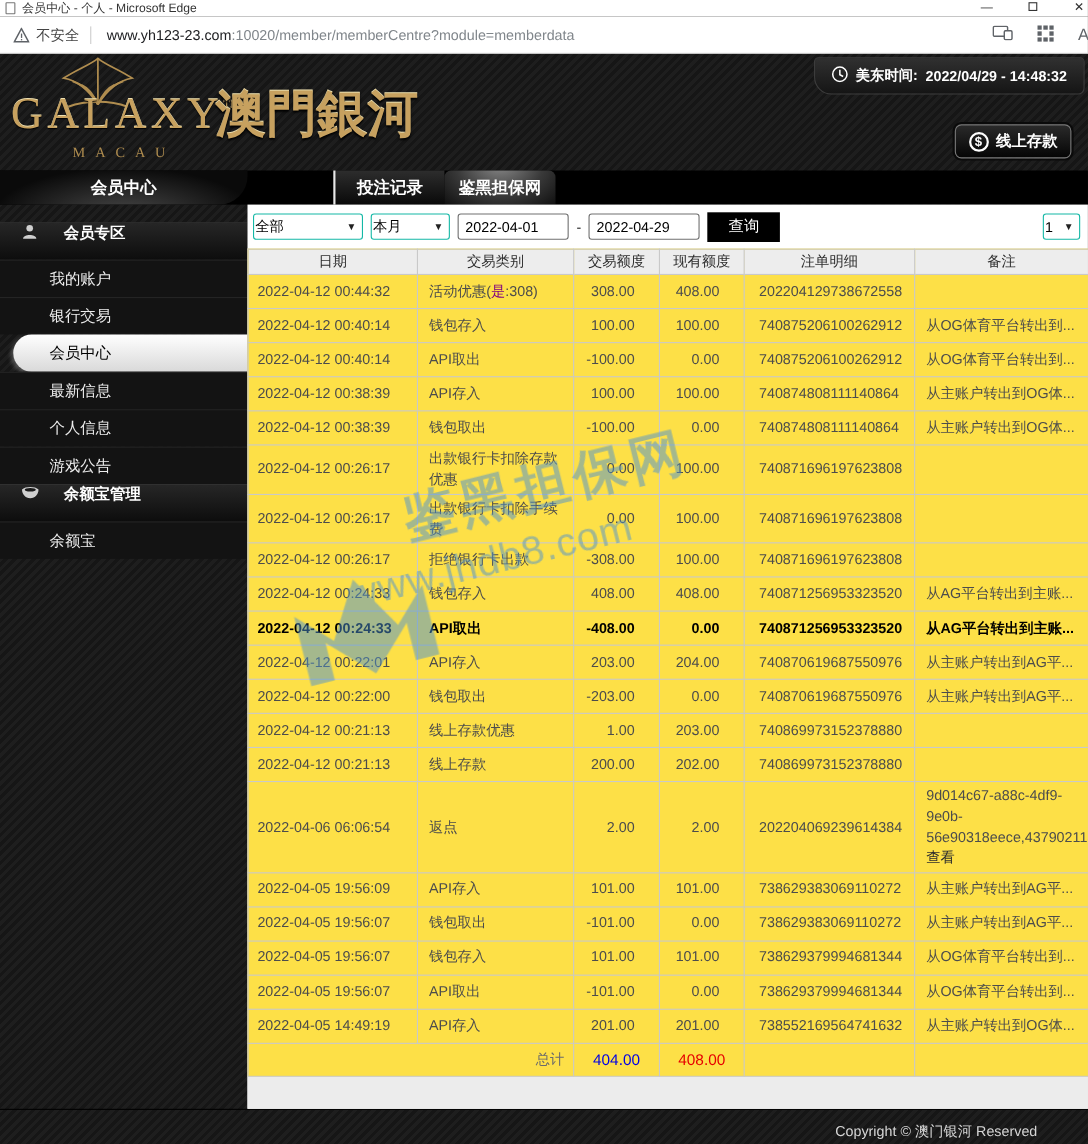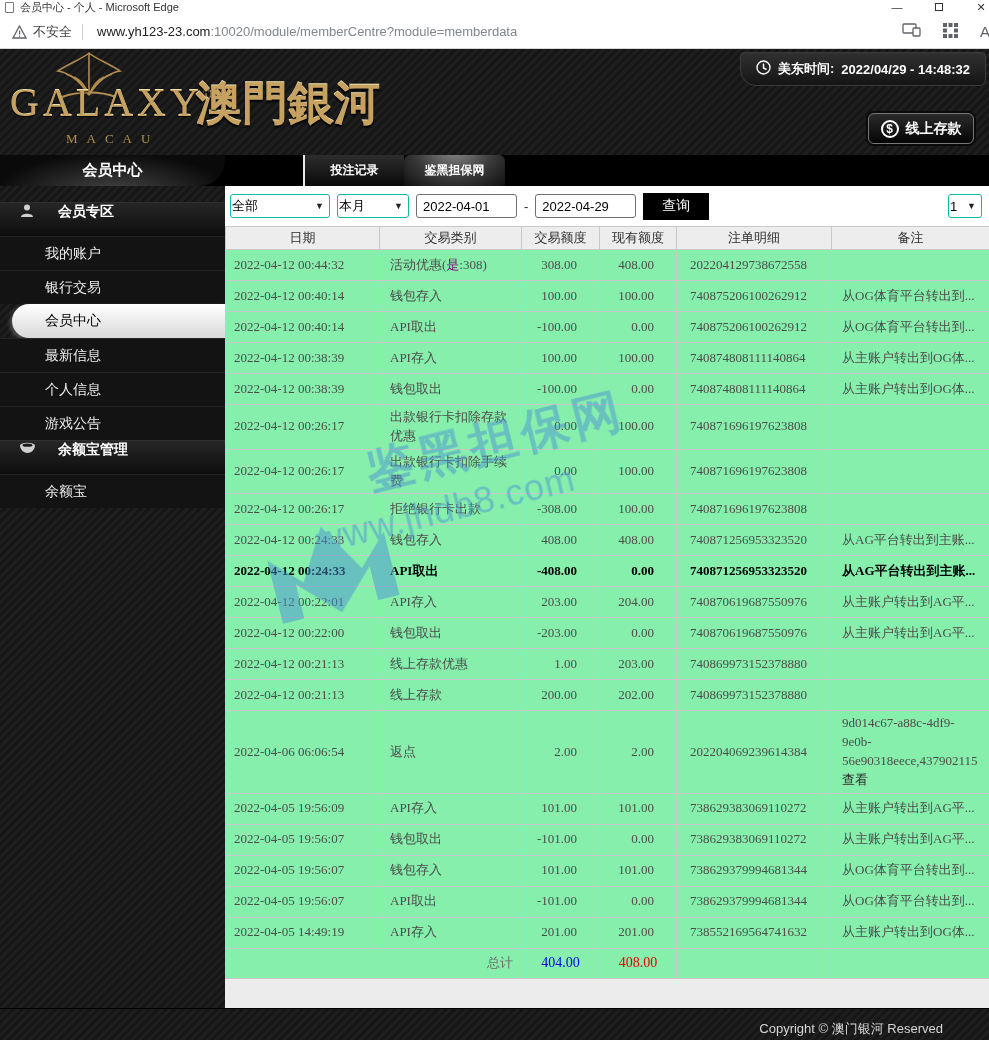--- a/index.html
+++ b/index.html
@@ -35,21 +35,21 @@
   .logo-sub { position:absolute; left:58px; top:82px; font-family:"Liberation Serif",serif; font-size:13px; letter-spacing:9px; color:#b08d4f; }
   .logo-cn { position:absolute; left:188px; top:24px; font-family:"Liberation Serif",serif; font-weight:bold; font-size:46px; color:#c7a15f; text-shadow:0 2px 2px #000, 0 -1px 0 #f0e2b0; white-space:nowrap; }
   .time-panel { position:absolute; top:3px; right:3px; width:246px; height:34px; background:linear-gradient(180deg,#303030,#151515); border:1px solid #3c3c3c; border-radius:4px 4px 6px 16px; display:flex; align-items:center; justify-content:center; gap:7px; color:#fff; font-size:13px; font-weight:bold; }
   .deposit-btn { position:absolute; right:15px; bottom:11px; width:106px; height:31px; background:linear-gradient(180deg,#2a2a2a,#050505); border:1px solid #777; box-shadow:0 0 0 2px #0a0a0a; border-radius:6px; color:#fff; font-size:14px; font-weight:bold; display:flex; align-items:center; justify-content:center; gap:7px; cursor:pointer; }
   .dollar { width:18px; height:18px; border:2px solid #fff; border-radius:50%; font-size:12px; font-weight:bold; line-height:15px; text-align:center; color:#fff; }
 
   
   .navbar { height:31px; flex:0 0 auto; background:#000; display:flex; position:relative; }
   .nav-left { width:225px; background:radial-gradient(ellipse at 50% 135%, #4a4a4a 0%, #0a0a0a 75%); color:#fff; font-size:15px; font-weight:bold; display:flex; align-items:center; justify-content:center; border-radius:0 0 26px 0; }
   .tabs { display:flex; margin-left:78px; }
-  .tab { width:101px; display:flex; align-items:center; justify-content:center; color:#fff; font-size:12px; font-weight:bold; background:linear-gradient(180deg,#2d2d2d,#090909); border-left:2px solid #e8e8e8; cursor:pointer; }
+  .tab { width:101px; display:flex; align-items:center; justify-content:center; color:#fff; font-size:15px; font-weight:bold; background:linear-gradient(180deg,#2d2d2d,#090909); border-left:2px solid #e8e8e8; cursor:pointer; }
   .tab.active { background:radial-gradient(ellipse at 50% -20%, #8a8a8a 0%, #3a3a3a 55%, #101010 100%); border-left:none; border-radius:6px 6px 0 0; }
 
   
   .content-row { flex:1; display:flex; min-height:0; }
   .sidebar { width:225px; flex:0 0 auto; padding-top:16px; }
   .side-sec-h { height:34px; display:flex; gap:20px; padding-left:16px; color:#fff; font-size:14px; font-weight:bold; background:linear-gradient(180deg,#262626,#0d0d0d); border-top:1px solid #303030; }
   .s-ico { width:22px; display:flex; justify-content:center; }
   .side-item { height:34px; display:flex; align-items:center; padding-left:45px; color:#ededed; font-size:14px; background:#131313; border-top:1px solid #242424; cursor:pointer; }
   .side-item.active { margin-left:12px; padding-left:33px; background:linear-gradient(180deg,#ffffff,#d9d9d9); border-radius:17px 0 0 17px; color:#000; border-top:none; box-shadow:-2px 2px 4px rgba(255,255,255,.25); }
 
@@ -59,21 +59,21 @@
   .sel { height:24px; border:1px solid #14b8a6; border-radius:3px; background:#fff; display:flex; align-items:center; justify-content:space-between; padding:0 5px 0 1px; font-size:13px; color:#000; cursor:pointer; }
   .sel .arrow { font-size:9px; color:#222; margin-left:6px; }
   .sel-category { width:100px; }
   .sel-period { width:72px; }
   .sel-page { width:34px; margin-left:auto; margin-right:2px; }
   .date-input { width:101px; height:24px; border:1px solid #707070; border-radius:3px; font-size:13px; padding:0 6px; color:#000; font-family:"Liberation Sans",sans-serif; }
   .dash { color:#222; font-size:13px; }
   .query-btn { width:66px; height:27px; background:#000; color:#fff; border:none; font-size:14px; font-family:"Liberation Sans",sans-serif; cursor:pointer; }
 
   
-  .txn-table { width:100%; border-collapse:collapse; table-layout:fixed; font-size:13px; color:#4c4c4c; background:#86efac;font-family:Liberation Serif, serif; }
+  .txn-table { width:100%; border-collapse:collapse; table-layout:fixed; font-size:13px; color:#4c4c4c; background:#fde047; }
   .txn-table th { background:#ededed; border:1px solid #c9c9c9; height:23px; font-weight:normal; color:#2e2e2e; }
   .txn-table td { border:1px solid #c9c9c9; padding:3px 8px; line-height:1.45; }
   .txn-table tbody td { height:31px; }
   td.c-date { padding-left:8px; }
   td.c-type { padding-left:10px; }
   td.c-amount, td.c-balance { text-align:right; padding-right:22px; }
   td.c-order { padding-left:13px; }
   td.c-remark { padding-left:10px; }
   tr.bold td { color:#000; font-weight:bold; }
   .type-link { color:var(--purple,#800080); cursor:pointer; }
@@ -112,21 +112,21 @@
   <div class="addressbar">
     <span class="warn-ico">
       <svg width="15" height="14" viewBox="0 0 15 14">
           <path d="M7.5 1 L14 13 L1 13 Z" fill="none" stroke="#5f6368" stroke-width="1.3"></path>
           <rect x="7" y="5.5" width="1.2" height="4" fill="#5f6368"></rect>
           <rect x="7" y="10.5" width="1.2" height="1.2" fill="#5f6368"></rect>
         </svg>
     </span>
     <span class="sec-label">不安全</span>
     <span class="addr-sep"></span>
-    <span class="url"><span class="host">www.yh123-23.com</span><span class="path">:10020/module/memberCentre?module=memberdata</span></span>
+    <span class="url"><span class="host">www.yh123-23.com</span><span class="path">:10020/member/memberCentre?module=memberdata</span></span>
     <div class="addr-icons">
       <span>
         <svg width="19" height="14" viewBox="0 0 19 14">
             <rect x="1" y="1" width="13" height="9" rx="1" fill="none" stroke="#5f6368" stroke-width="1.3"></rect>
             <rect x="11" y="5" width="7" height="8" rx="1" fill="#fff" stroke="#5f6368" stroke-width="1.3"></rect>
           </svg>
       </span>
       <span>
         <svg width="15" height="15" viewBox="0 0 15 15">
             <g fill="#5f6368">

